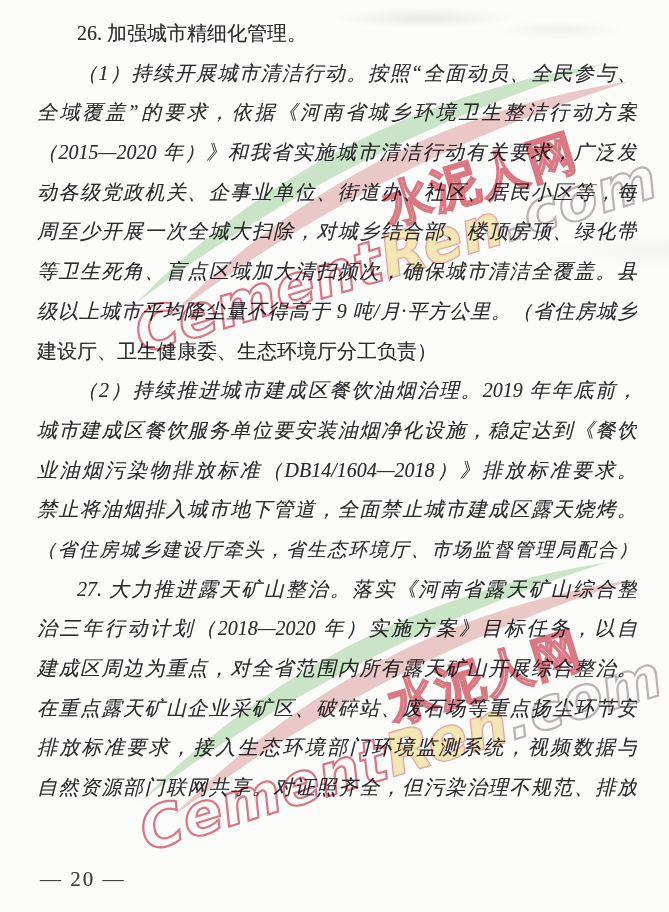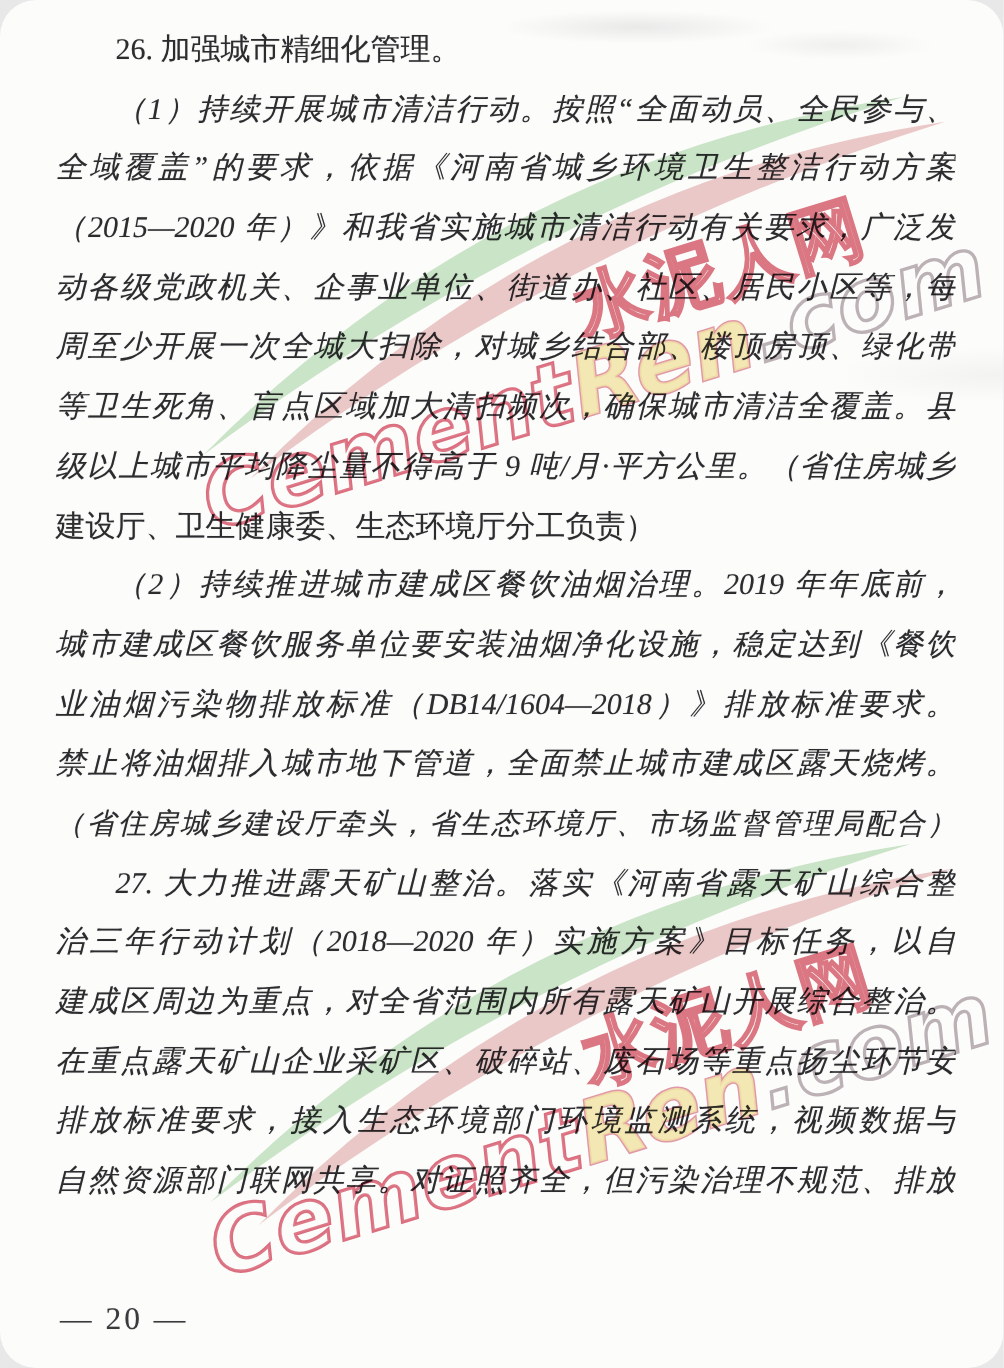--- a/index.html
+++ b/index.html
@@ -8,21 +8,20 @@
     width: 669px;
     height: 912px;
     margin: 0 auto;
     overflow: hidden;
     background:
       radial-gradient(130px 16px at 425px 18px, rgba(185,185,185,.28), transparent 70%),
       radial-gradient(90px 14px at 560px 30px, rgba(195,195,195,.22), transparent 70%),
       radial-gradient(160px 26px at 665px 250px, rgba(200,200,200,.18), transparent 70%),
       #fcfcfb;
     font-family: "Liberation Serif", "DejaVu Serif", serif;
-    border-radius: 24px;
   }
   
   .body-text {
     position: absolute;
     left: 37px;
     top: 14px;
     width: 600px;
     color: #2c2c2f;
     text-shadow: 0 0 0.6px rgba(70,70,75,.45);
   }

